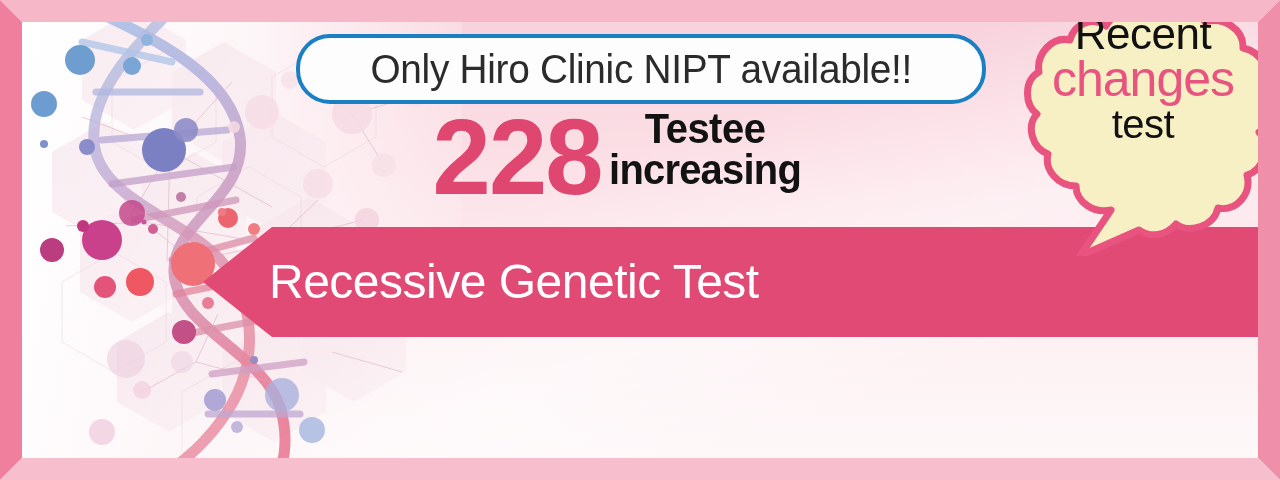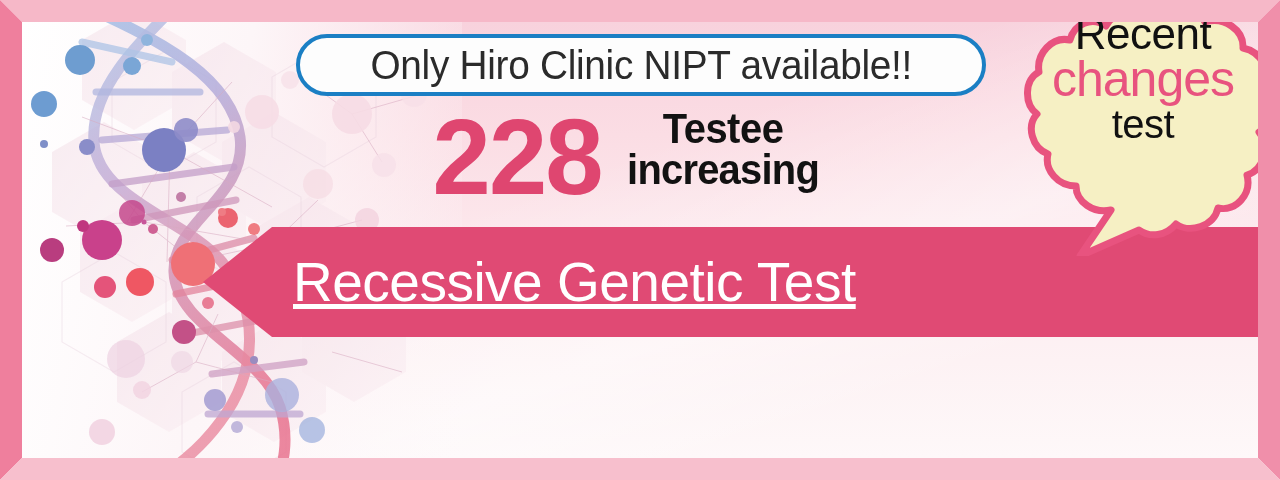--- a/index.html
+++ b/index.html
@@ -79,21 +79,21 @@
     width: 420px; height: 436px;
     z-index: 3;
     overflow: hidden;
   }
   #dna-art svg { display: block; }
 
   
   #badge-pill {
     position: absolute;
     left: 296px; top: 34px;
-    width: 690px; height: 62px;
+    width: 690px; height: 70px;
     box-sizing: border-box;
     background: #fdfdfd;
     border: 4px solid #1b7fc4;
     border-radius: 34px;
     z-index: 20;
     display: flex;
     align-items: center;
     justify-content: center;
   }
   #badge-pill .badge-text {
@@ -125,21 +125,20 @@
   }
   #count-unit {
     font-size: 62px;
     font-weight: 700;
     color: #e6486f;
     line-height: 0.95;
     margin-left: 2px;
     letter-spacing: -1.5px;
   }
   #testee-block {
-    margin-left: 18px;
     margin-bottom: 1px;
     color: #121212;
     font-weight: 700;
     line-height: 0.97;
     text-align: center;
   }
   #testee-block .t-line1 {
     display: block;
     font-size: 42px;
     letter-spacing: -0.5px;
@@ -157,28 +156,27 @@
     position: absolute;
     left: 203px; top: 227px;
     width: 1059px; height: 110px;
     background: #e04a74;
     clip-path: polygon(0 50%, 69px 0, 1059px 0, 1059px 110px, 69px 110px);
     z-index: 15;
     display: flex;
     align-items: center;
   }
   #title-band .band-text {
-    margin-left: 90px;
-    font-size: 55px;
+    margin-left: 66px;
+    font-size: 48px;
     font-weight: 400;
     color: #ffffff;
     letter-spacing: -0.5px;
     white-space: nowrap;
     line-height: 1;
-    text-decoration: underline;
   }
 
   
   #description {
     position: absolute;
     left: 210px; top: 347px;
     width: 860px;
     z-index: 20;
     text-align: center;
     color: #141414;

